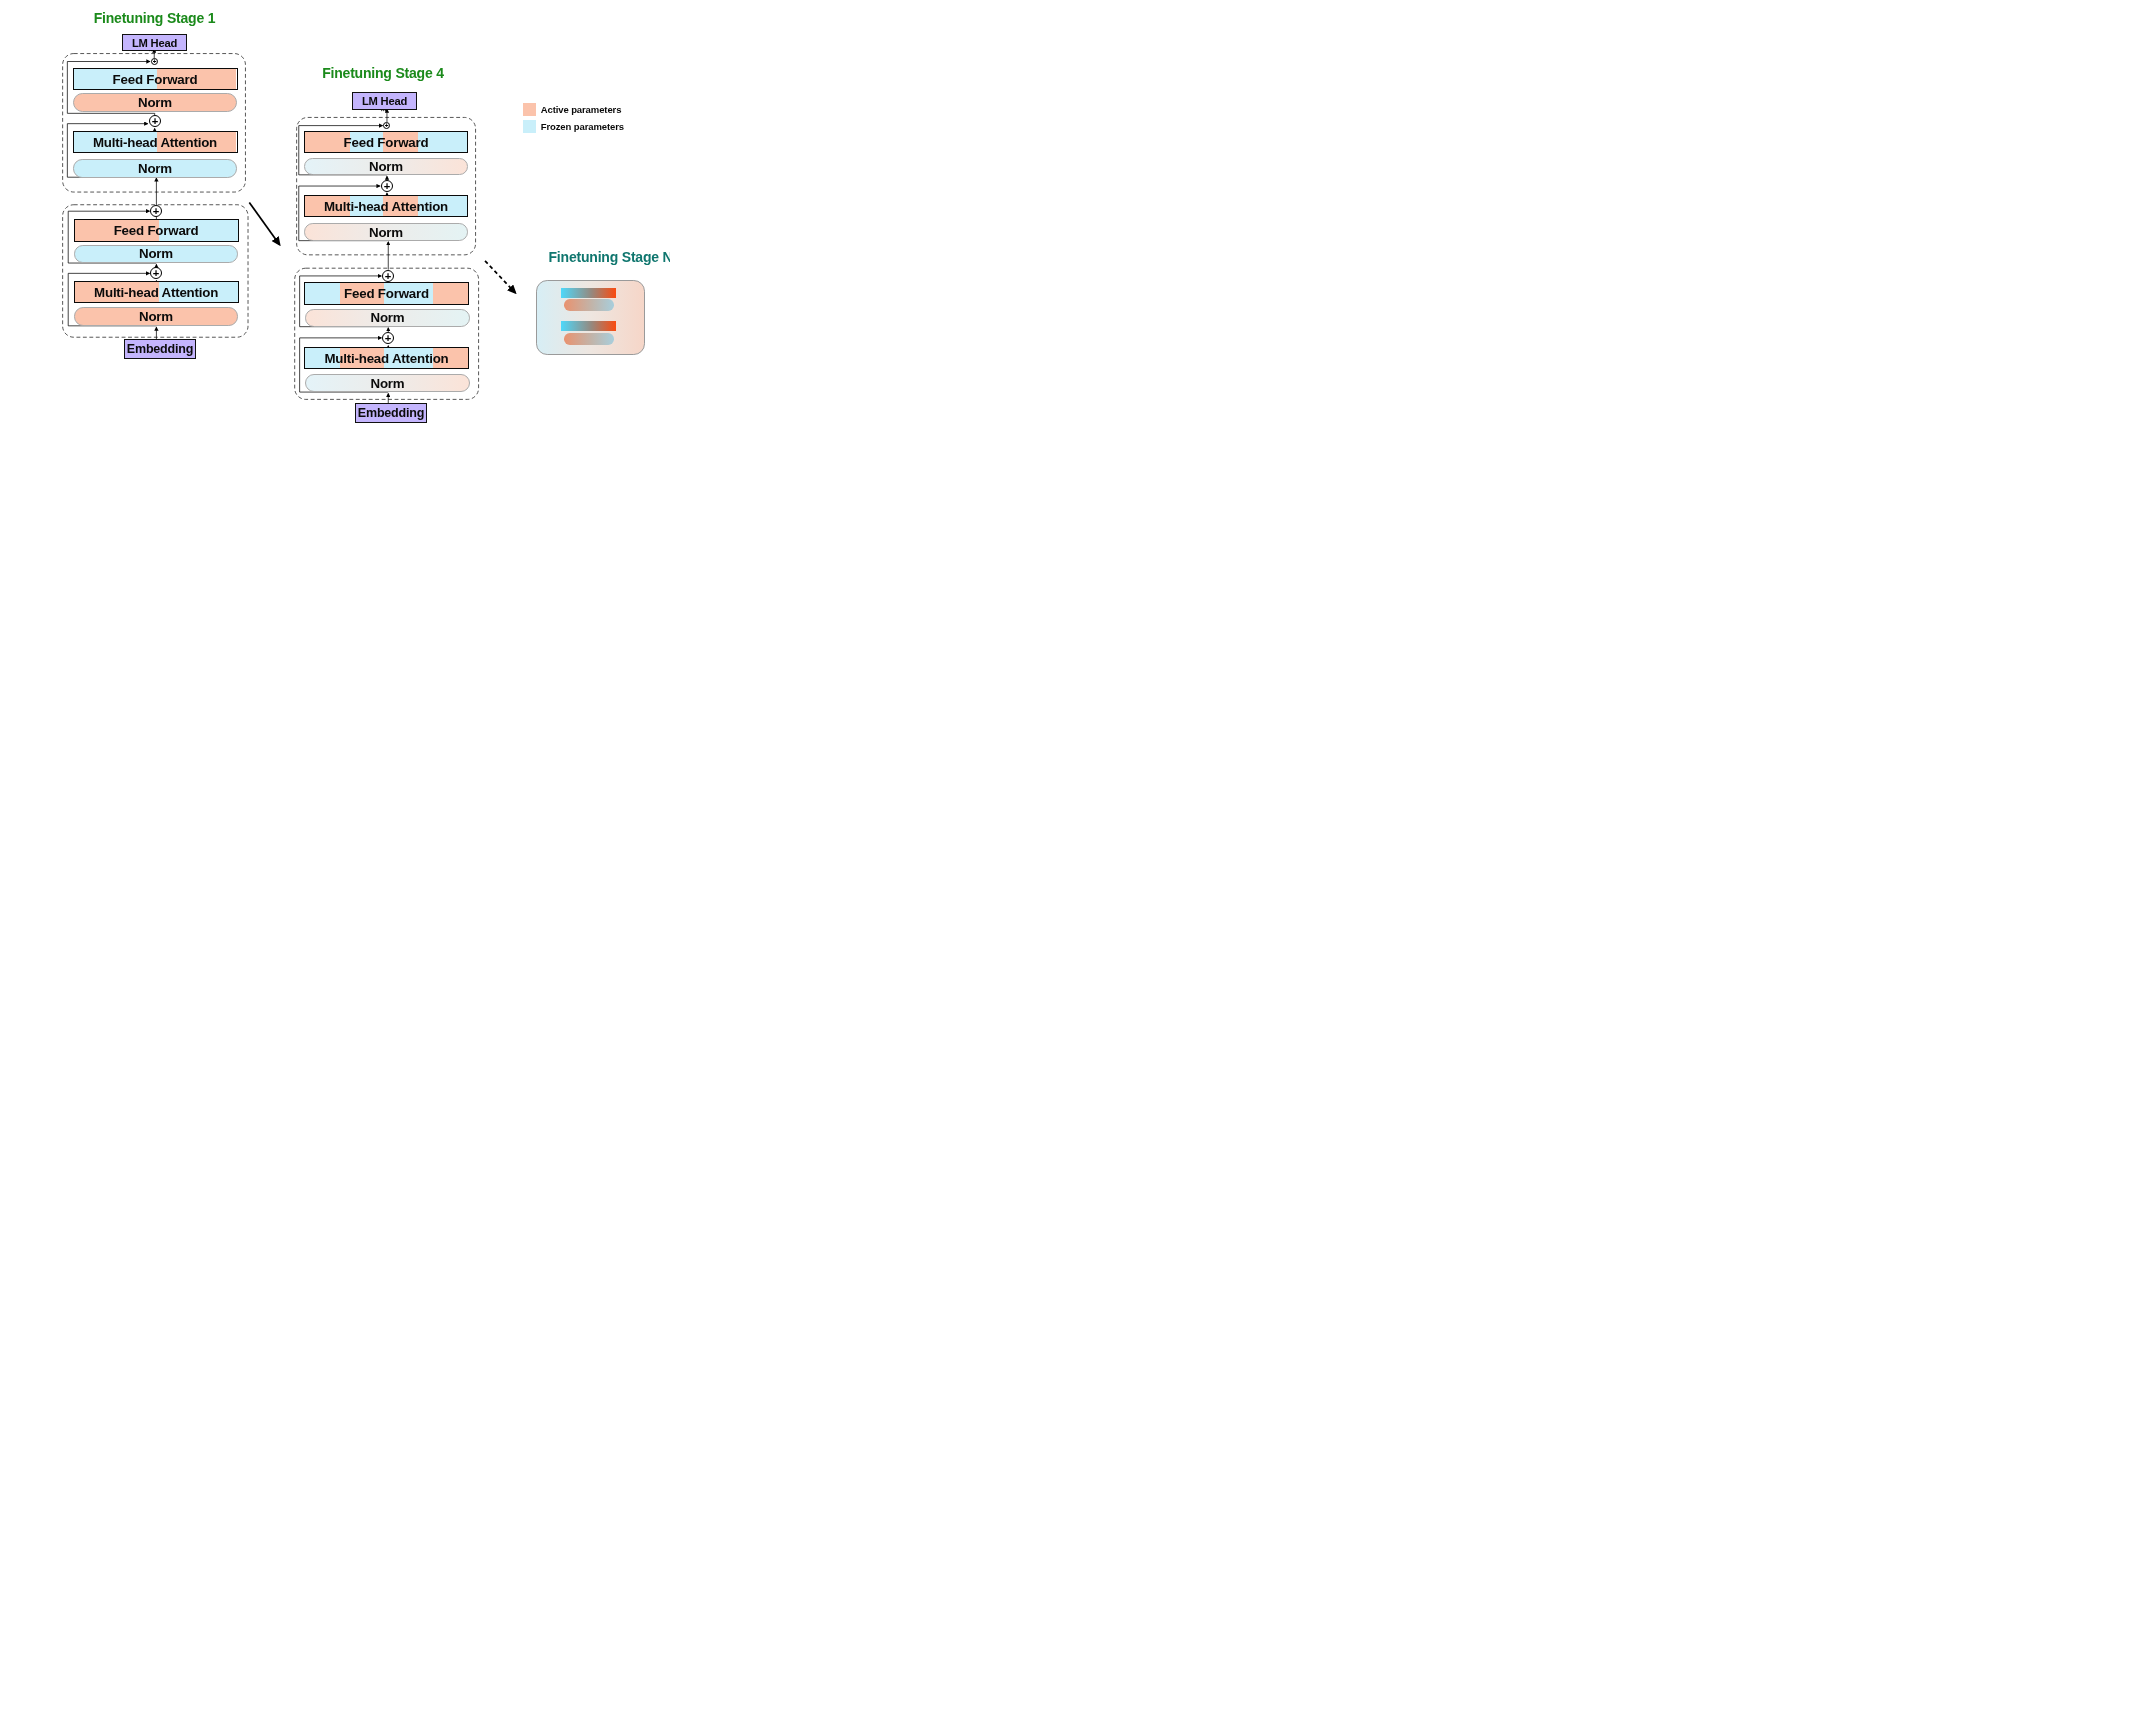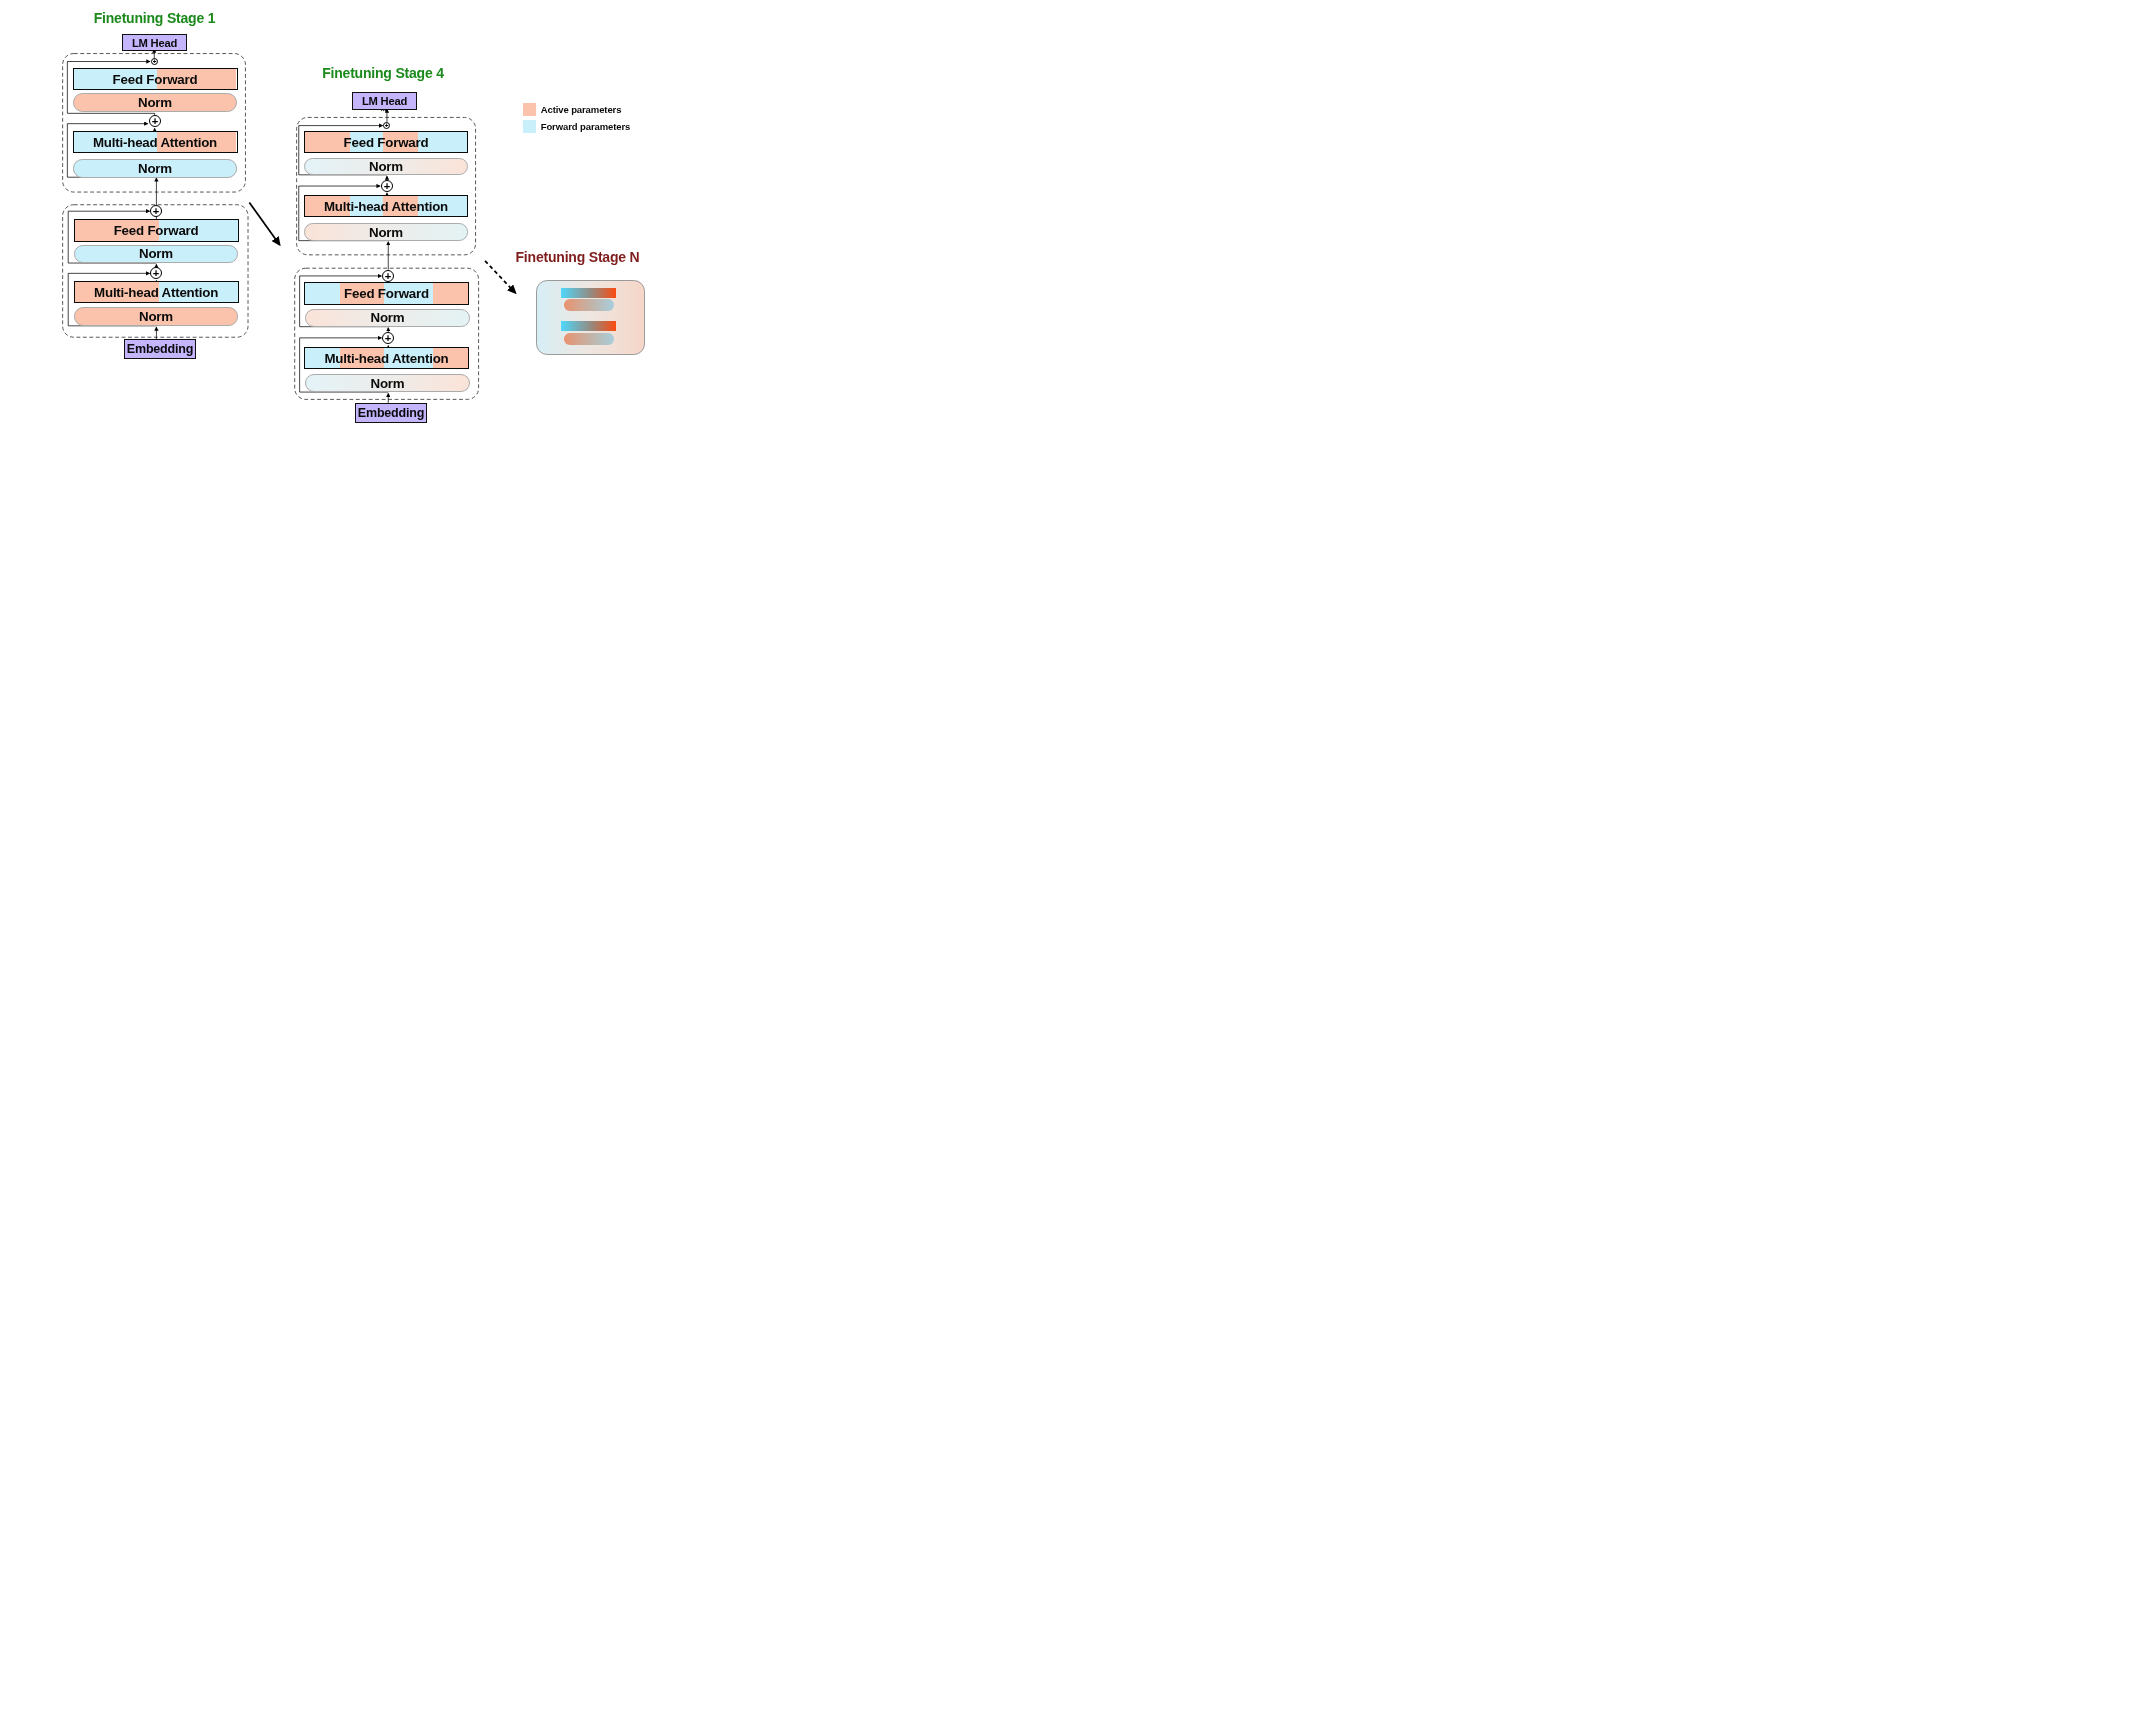--- a/index.html
+++ b/index.html
@@ -193,24 +193,24 @@
   <div class="plus plus-lg" style="left:333px;top:180px;">+</div>
   <div class="plus plus-lg" style="left:334px;top:270px;">+</div>
   <div class="plus plus-lg" style="left:334px;top:332px;">+</div>
 
   <div class="legend-row" style="left:475px;top:103px;">
     <div class="swatch" style="background: rgb(251, 195, 171);"></div>
     <div class="legend-label">Active parameters</div>
   </div>
   <div class="legend-row" style="left:475px;top:120px;">
     <div class="swatch" style="background: rgb(201, 239, 250);"></div>
-    <div class="legend-label">Forward parameters</div>
-  </div>
-
-  <div class="stage-title" style="left: 460px; top: 249px; width: 139px; color: #7f1d1d;">Finetuning Stage N</div>
+    <div class="legend-label">Frozen parameters</div>
+  </div>
+
+  <div class="stage-title" style="left: 493px; top: 249px; width: 139px; color: #0f766e;">Finetuning Stage N</div>
 
   <div class="ncontainer" style="left: 488px; top: 280px; width: 107px; height: 73px; background: linear-gradient(90deg, rgb(215, 238, 245), rgb(238, 230, 224) 50%, rgb(246, 214, 200));"></div>
   <div class="nbar" style="left: 513px; top: 288px; width: 55px; height: 9.5px; background: linear-gradient(90deg, rgb(78, 216, 250), rgb(149, 137, 127) 55%, rgb(250, 75, 16));"></div>
   <div class="nbar" style="left: 516px; top: 299px; width: 50px; height: 11.6px; border-radius: 5.8px; background: linear-gradient(90deg, rgb(233, 146, 111), rgb(194, 180, 169) 55%, rgb(168, 206, 220));"></div>
   <div class="nbar" style="left: 513px; top: 321px; width: 55px; height: 10px; background: linear-gradient(90deg, rgb(78, 216, 250), rgb(149, 137, 127) 55%, rgb(250, 75, 16));"></div>
   <div class="nbar" style="left: 516px; top: 333px; width: 50px; height: 11.6px; border-radius: 5.8px; background: linear-gradient(90deg, rgb(233, 146, 111), rgb(194, 180, 169) 55%, rgb(168, 206, 220));"></div>
 
 </div>
 
 

